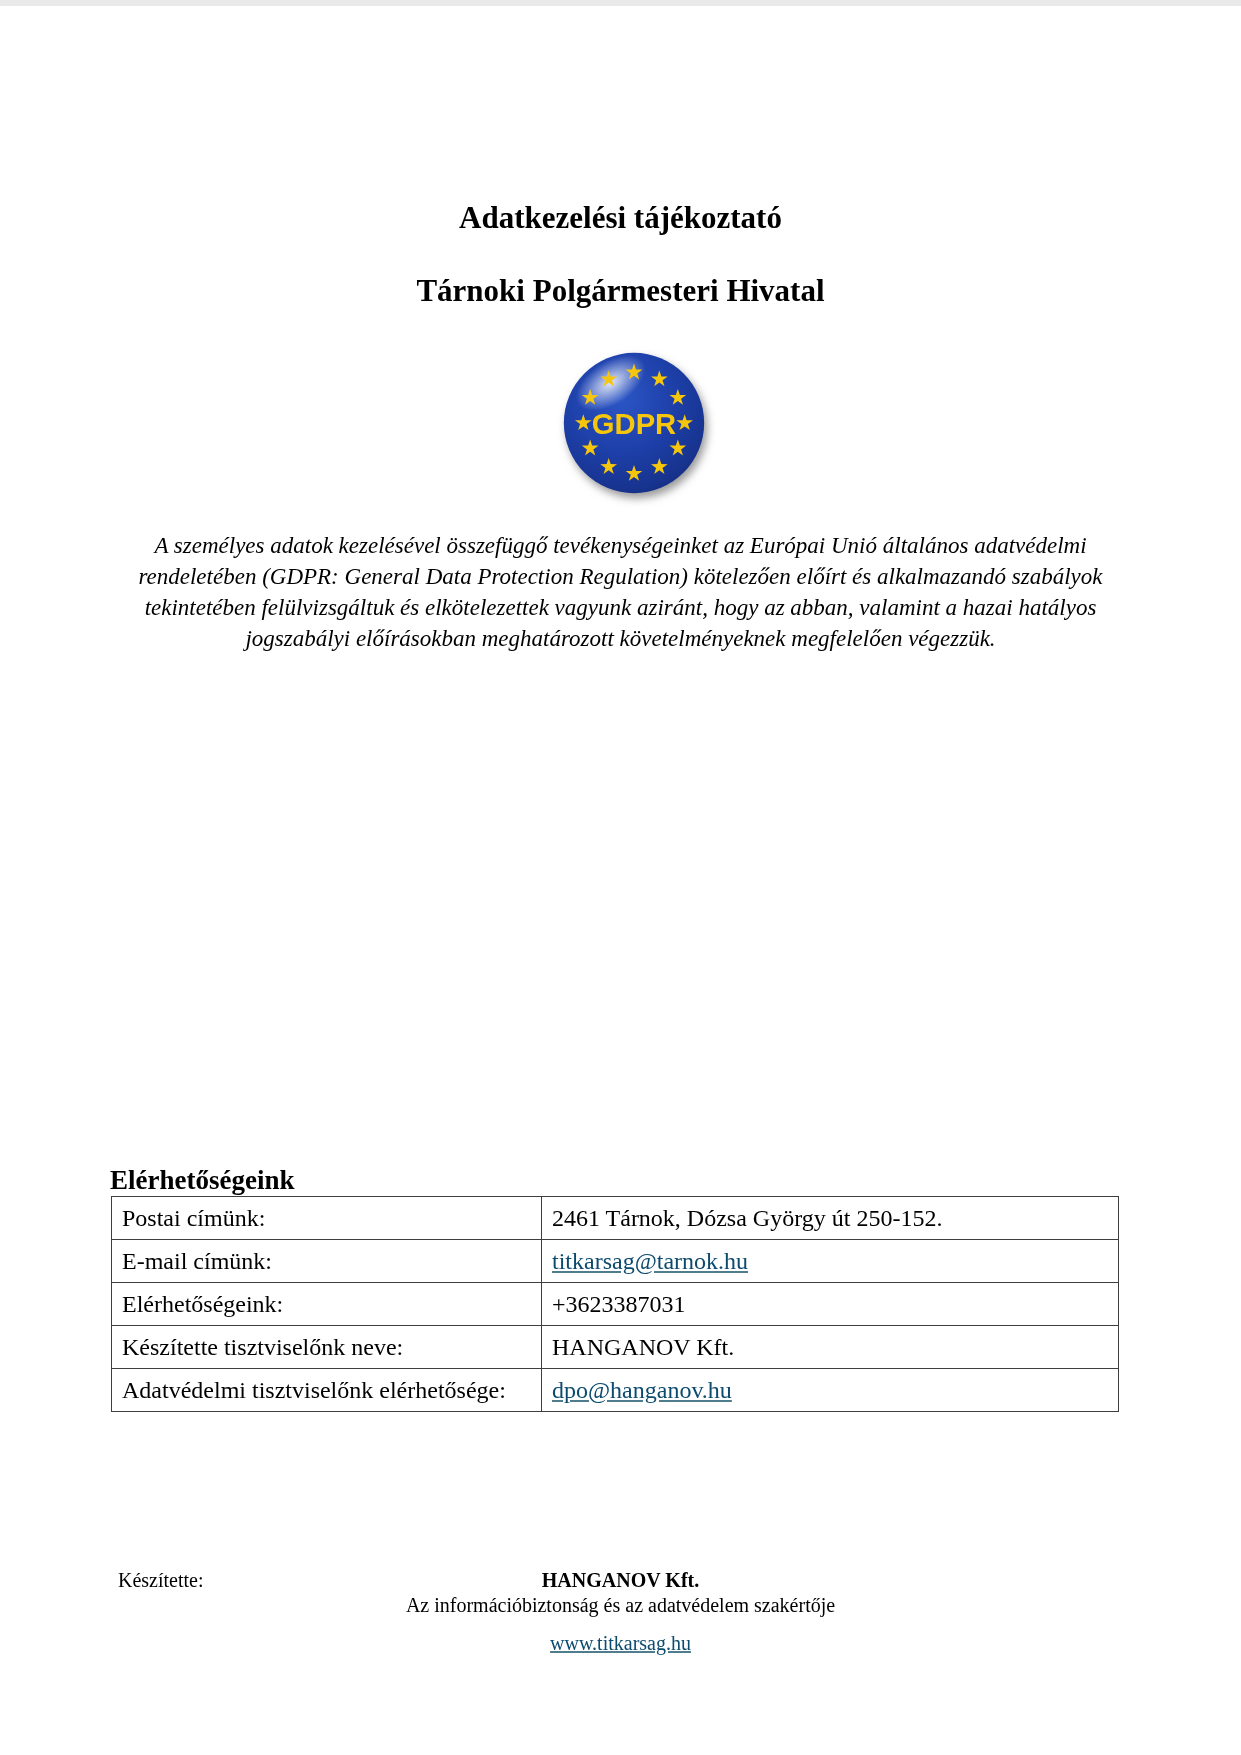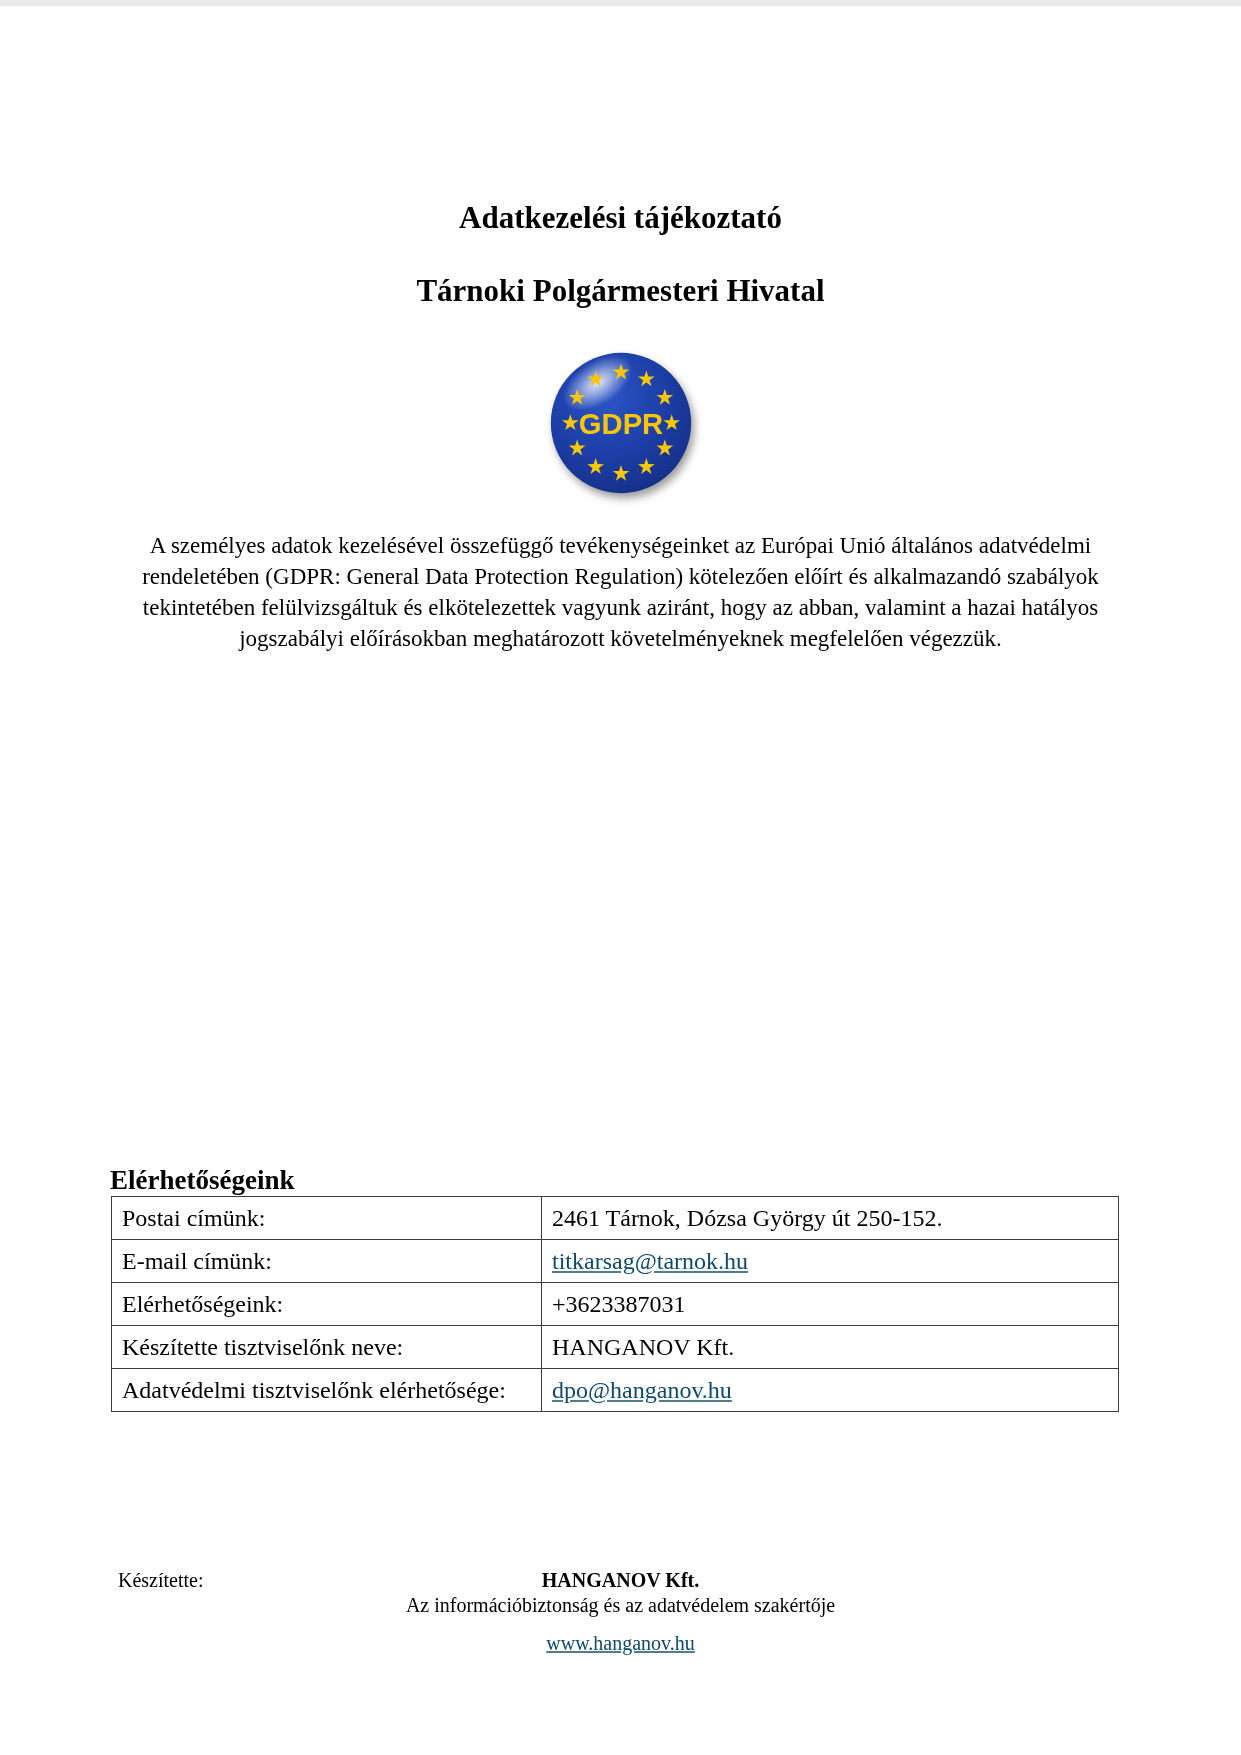--- a/index.html
+++ b/index.html
@@ -26,32 +26,33 @@
     position: absolute;
     left: 0; right: 0;
     top: 266px;
     text-align: center;
     font-size: 31px;
     font-weight: bold;
     line-height: 38px;
   }
   .badge-wrap {
     position: absolute;
-    left: 545px;
+    left: 558px;
     top: 341px;
     width: 152px;
     height: 152px;
   }
   .badge-wrap svg { filter: drop-shadow(3px 5px 4px rgba(70,70,70,0.55)); }
   .intro {
     position: absolute;
     left: 105px;
     top: 524px;
     width: 1031px;
     text-align: center;
+    font-style: italic;
     font-size: 23px;
     line-height: 31px;
   }
   .contacts-heading {
     position: absolute;
     left: 110px;
     top: 1156px;
     font-size: 27px;
     font-weight: bold;
     line-height: 36px;
@@ -185,17 +186,17 @@
       </tr>
     </tbody>
   </table>
 
   <div class="footer-left">Készítette:</div>
 
   <div class="footer-center">
     <div class="footer-company">HANGANOV Kft.</div>
     <div class="footer-tagline">Az információbiztonság és az adatvédelem szakértője</div>
     <div class="footer-site">
-      <a href="#" class="doc-link">www.hanganov.hu</a>
+      <a href="#" class="doc-link">www.titkarsag.hu</a>
     </div>
   </div>
 
 </div>
 
 </body></html>

